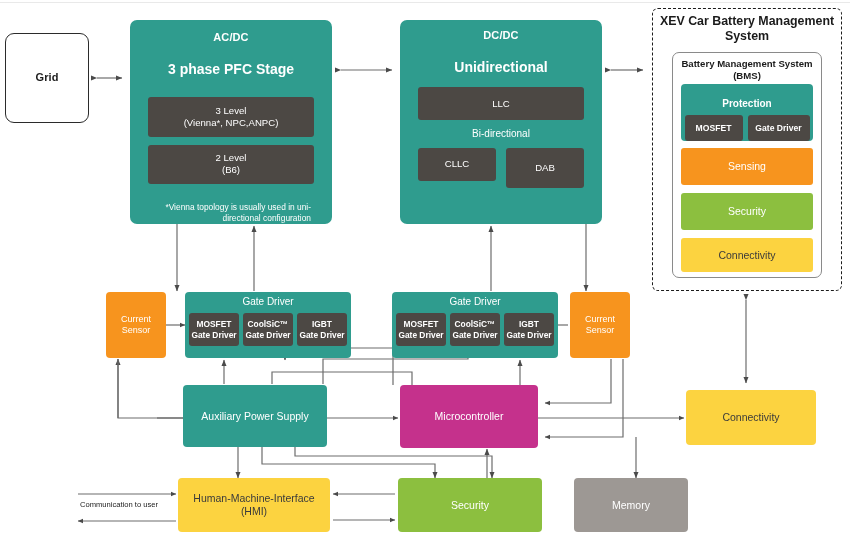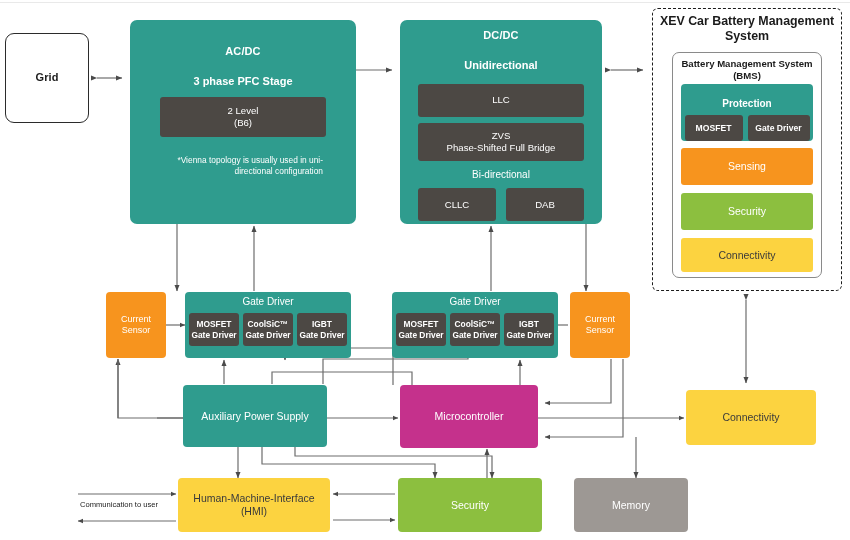--- a/index.html
+++ b/index.html
@@ -56,21 +56,21 @@
     border-radius: 9px;
   }
 
   .hdr {
     font-weight: bold;
     font-size: 11px;
     letter-spacing: .1px;
   }
   .sub {
     font-weight: bold;
-    font-size: 11px;
+    font-size: 14px;
   }
   .sublight {
     font-weight: normal;
     font-size: 10px;
   }
   .note {
     font-size: 8.4px;
     line-height: 1.3;
     font-weight: normal;
   }
@@ -206,53 +206,53 @@
       <line x1="78" y1="494" x2="176" y2="494" marker-end="url(#ahs)"></line>
       <line x1="176" y1="521" x2="78" y2="521" marker-end="url(#ahs)"></line>
 
     </g>
   </svg>
 
   <div class="blk white center" id="grid-box" style="left:5px; top:33px; width:84px; height:90px;">
     <div class="hdr">Grid</div>
   </div>
 
-  <div class="blk teal" id="acdc-box" style="left:130px; top:20px; width:226px; height:204px; padding-top:25px;">
+  <div class="blk teal" id="acdc-box" style="left:130px; top:20px; width:202px; height:204px; padding-top:11px;">
     <div class="hdr">AC/DC</div>
     <div class="sub" style="margin-top:17px;">3 phase PFC Stage</div>
 
+    <div class="blk dark center" style="position:relative; left:0; top:0; margin-top:19px; width:166px; height:40px; border-radius:3px;">
+      <div class="dark-lbl">3 Level</div>
+      <div class="dark-lbl">(Vienna*, NPC,ANPC)</div>
+    </div>
 
     <div class="blk dark center" style="position:relative; left:0; top:0; margin-top:8px; width:166px; height:40px; border-radius:3px;">
       <div class="dark-lbl">2 Level</div>
       <div class="dark-lbl">(B6)</div>
     </div>
 
     <div class="note" style="margin-top:18px; width:160px;text-align:right;">*Vienna topology is usually used in uni-directional configuration</div>
   </div>
 
   <div class="blk teal" id="dcdc-box" style="left:400px; top:20px; width:202px; height:204px; padding-top:9px;">
     <div class="hdr">DC/DC</div>
     <div class="sub" style="margin-top:17px;">Unidirectional</div>
 
     <div class="blk dark center" style="position:relative; margin-top:11px; width:166px; height:33px; border-radius:3px;">
       <div class="dark-lbl">LLC</div>
     </div>
 
-    <div class="blk dark center" style="position:relative; margin-top:6px; width:166px; height:38px; border-radius:3px;">
-      <div class="dark-lbl">ZVS</div>
-      <div class="dark-lbl">Phase-Shifted Full Bridge</div>
-    </div>
 
     <div class="sublight" style="margin-top:8px; font-weight:normal; font-size:10px;">Bi-directional</div>
 
     <div style="display:flex; gap:10px; margin-top:7px;">
       <div class="blk dark center" style="position:relative; width:78px; height:33px; border-radius:3px;">
         <div class="dark-lbl">CLLC</div>
       </div>
-      <div class="blk dark center" style="position:relative; width:78px; height:33px; border-radius:3px;">
+      <div class="blk dark center" style="position:relative; width:78px; height:40px; border-radius:3px;">
         <div class="dark-lbl">DAB</div>
       </div>
     </div>
   </div>
 
   <div id="bms-panel" style="left:652px; top:8px; width:190px; height:283px;"></div>
 
   <div id="bms-title" style="left:658px; top:14px; width:178px;">XEV Car Battery Management System</div>
 
   <div id="bms-inner" style="left:672px; top:52px; width:150px; height:226px;"></div>

